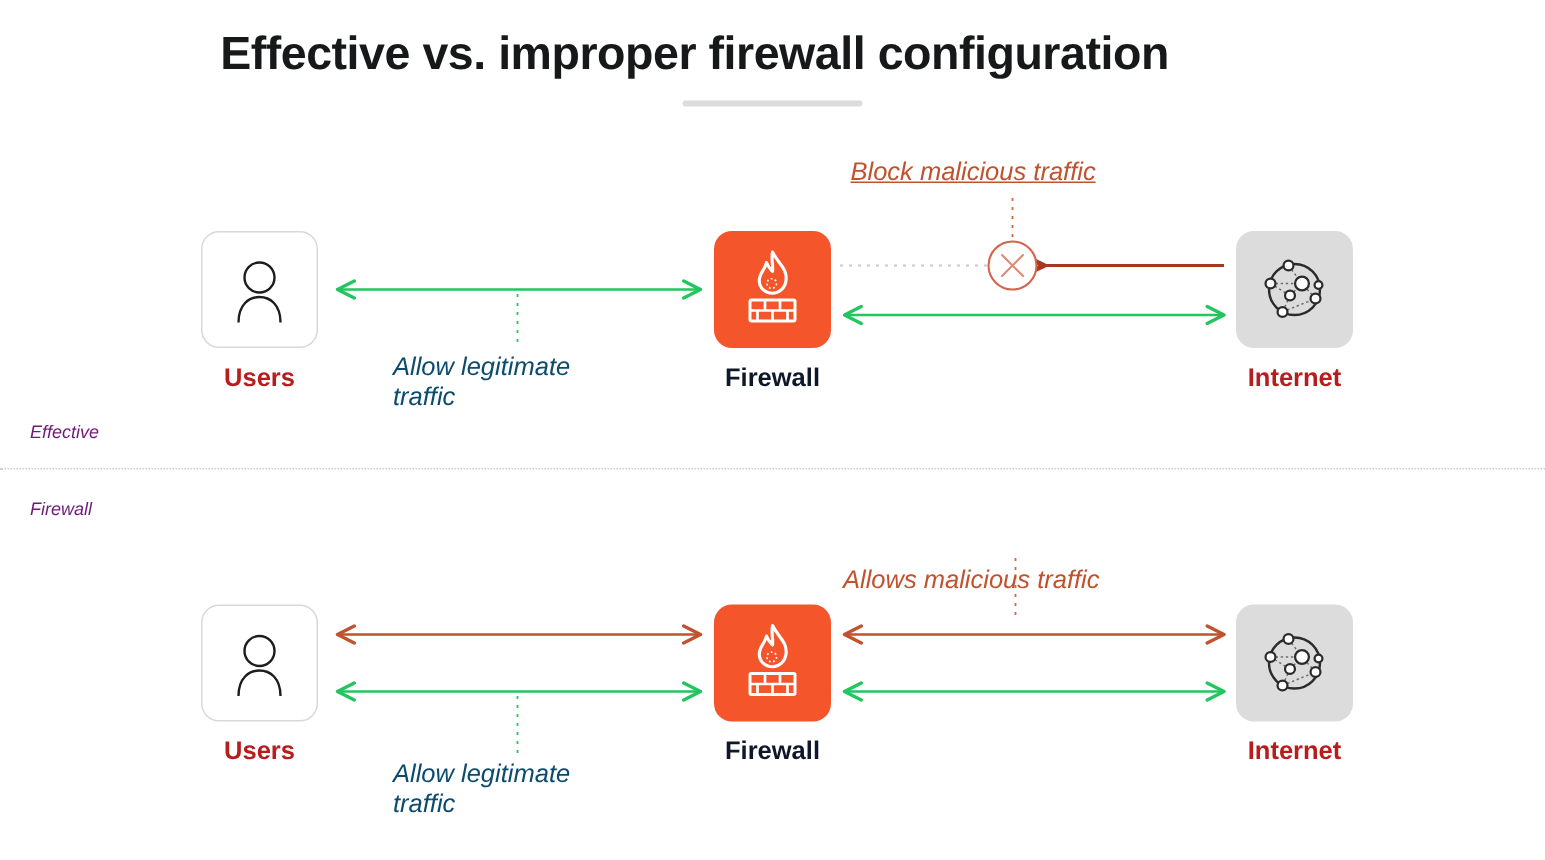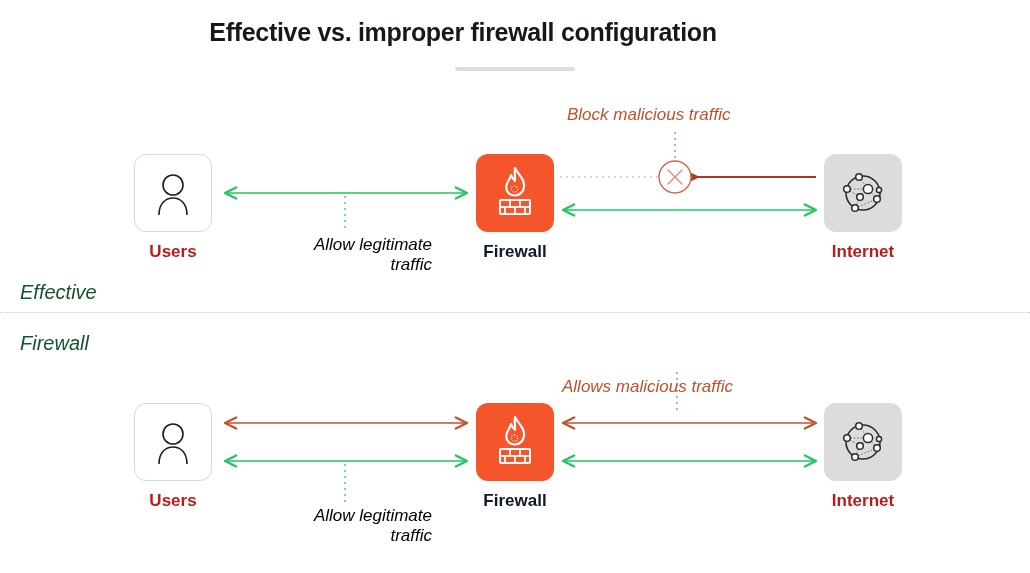--- a/index.html
+++ b/index.html
@@ -6,30 +6,30 @@
   body{
     width:1030px;height:573px;background:#ffffff;
     font-family:"Liberation Sans", sans-serif;
     position:relative;overflow:hidden;
   }
   .stage{position:absolute;inset:0;}
 
   
   .title{
     position:absolute;left:0;top:18px;width:926px;text-align:center;
-    font-size:25px;font-weight:bold;color:#17181a;letter-spacing:-0.3px;
+    font-size:31px;font-weight:bold;color:#17181a;letter-spacing:-0.3px;
   }
   .title-rule{
     position:absolute;left:455px;top:67px;width:120px;height:4px;
     background:#dcdcdc;border-radius:2px;
   }
 
   
   .section-label{
-    position:absolute;left:20px;font-style:italic;font-size:20px;color:#14532d;
+    position:absolute;left:20px;font-style:italic;font-size:12px;color:#701a75;
   }
   .lbl-effective{top:281px;}
   .lbl-improper{top:332px;}
   .divider{
     position:absolute;left:0;top:312px;width:1030px;height:1px;
     border-top:1px dotted #cfcfcf;
   }
 
   
   .node{position:absolute;}
@@ -55,25 +55,25 @@
   .net-bot     {left:824px;top:403px;}
 
   
   .overlay{position:absolute;left:0;top:0;width:1030px;height:573px;pointer-events:none;}
 
   
   .annot{
     position:absolute;font-style:italic;font-size:17px;line-height:1.18;
     white-space:pre-line;
   }
-  .annot.green{color:#000000;text-align:right;}
+  .annot.green{color:#0c4a6e;text-align:left;}
   .annot.red{color:#c0522e;}
 
   .a-allow-top{left:262px;top:235px;width:170px;}
-  .a-block-top{left:567px;top:105px;}
+  .a-block-top{left:567px;top:105px;text-decoration:underline;}
   .a-allows-bot{left:562px;top:345px;margin-top:32px;}
   .a-allow-bot{left:262px;top:506px;width:170px;}
 </style>
 </head>
 <body>
 
 <div class="stage">
 
   <div class="title">Effective vs. improper firewall configuration</div>
   <div class="title-rule"></div>

